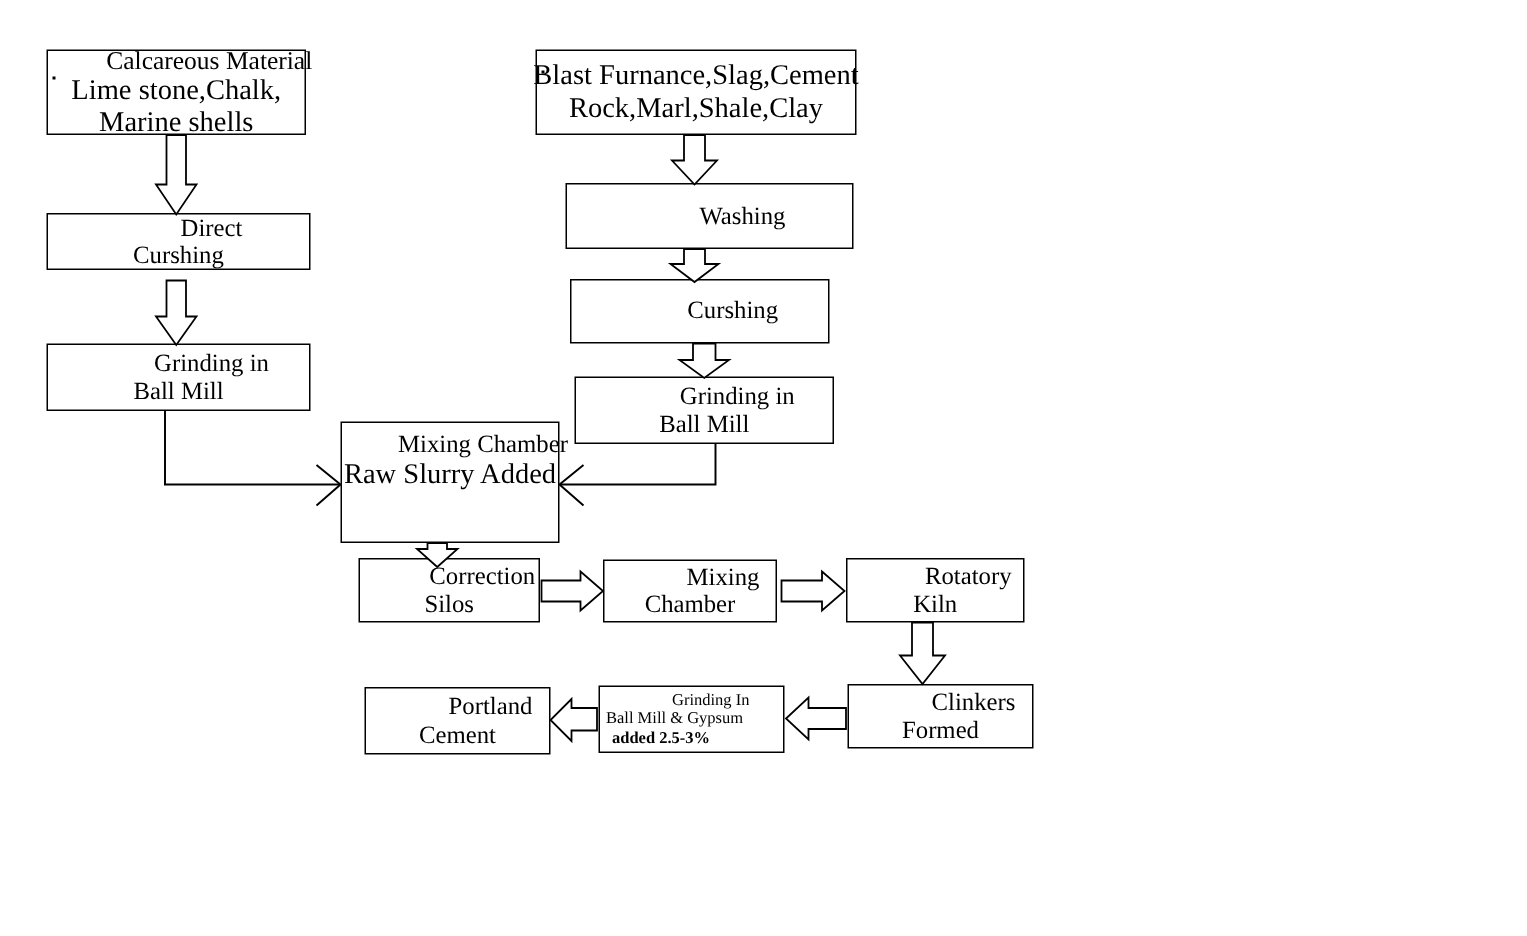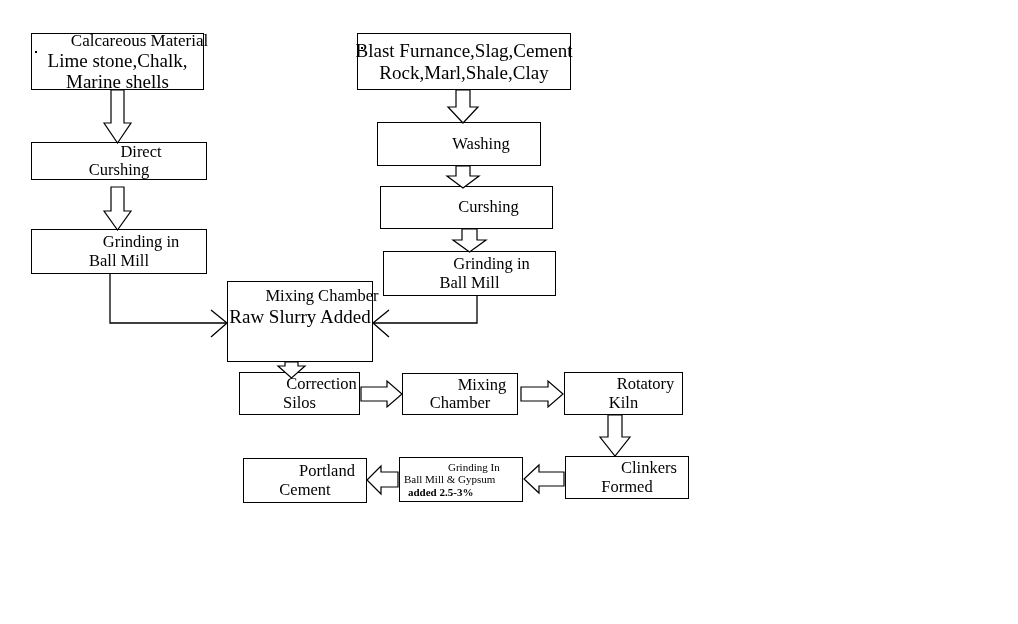--- a/index.html
+++ b/index.html
@@ -90,21 +90,21 @@
     <div class="l1 t-main">Grinding in</div>
     <div class="l2 t-main">Ball Mill</div>
   </div>
 
   <div class="node" style="left:357px; top:33px; width:214px; height:57px;">
     <div class="l2 t-sub">Blast Furnance,Slag,Cement</div>
     <div class="l3 t-sub">Rock,Marl,Shale,Clay</div>
   </div>
   <div class="speck" style="left:361px; top:47px;"></div>
 
-  <div class="node" style="left:377px; top:122px; width:164px; height:44px;">
+  <div class="node" style="left:377px; top:122px; width:192px; height:44px;">
     <div class="l1 t-main">Washing</div>
   </div>
 
   <div class="node" style="left:380px; top:186px; width:173px; height:43px;">
     <div class="l1 t-main">Curshing</div>
   </div>
 
   <div class="node" style="left:383px; top:251px; width:173px; height:45px;">
     <div class="l1 t-main">Grinding in</div>
     <div class="l2 t-main">Ball Mill</div>

